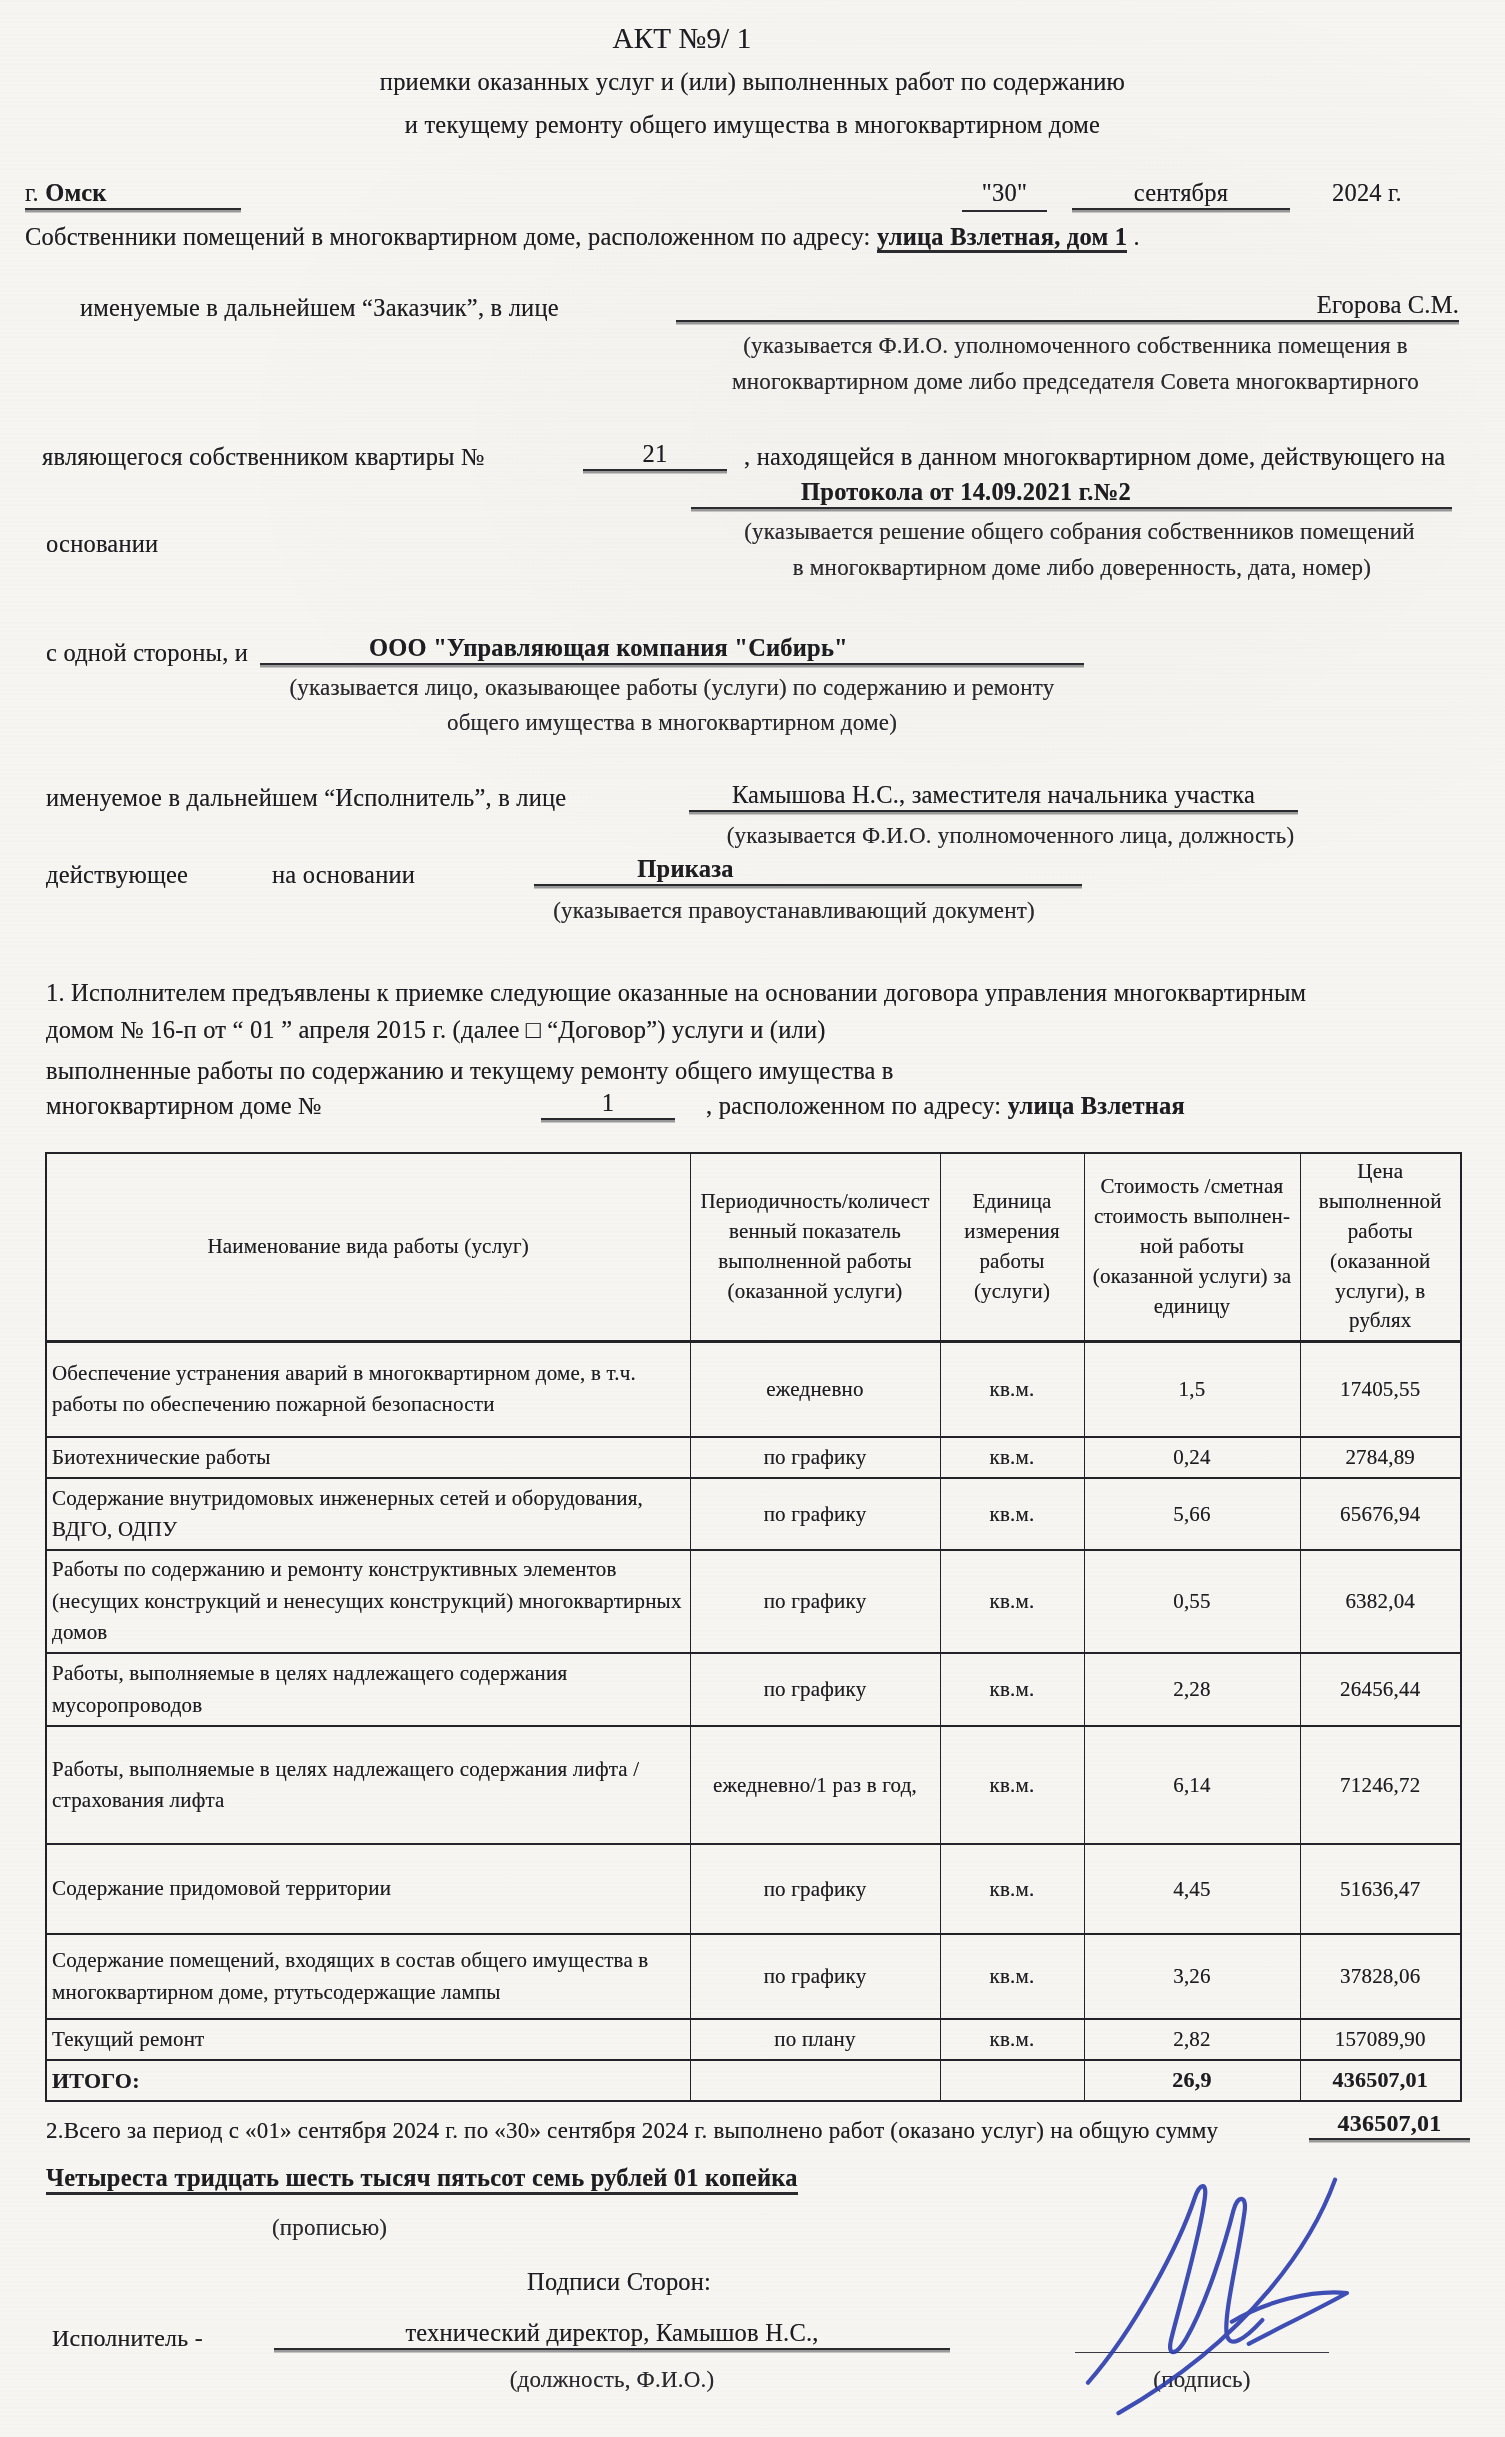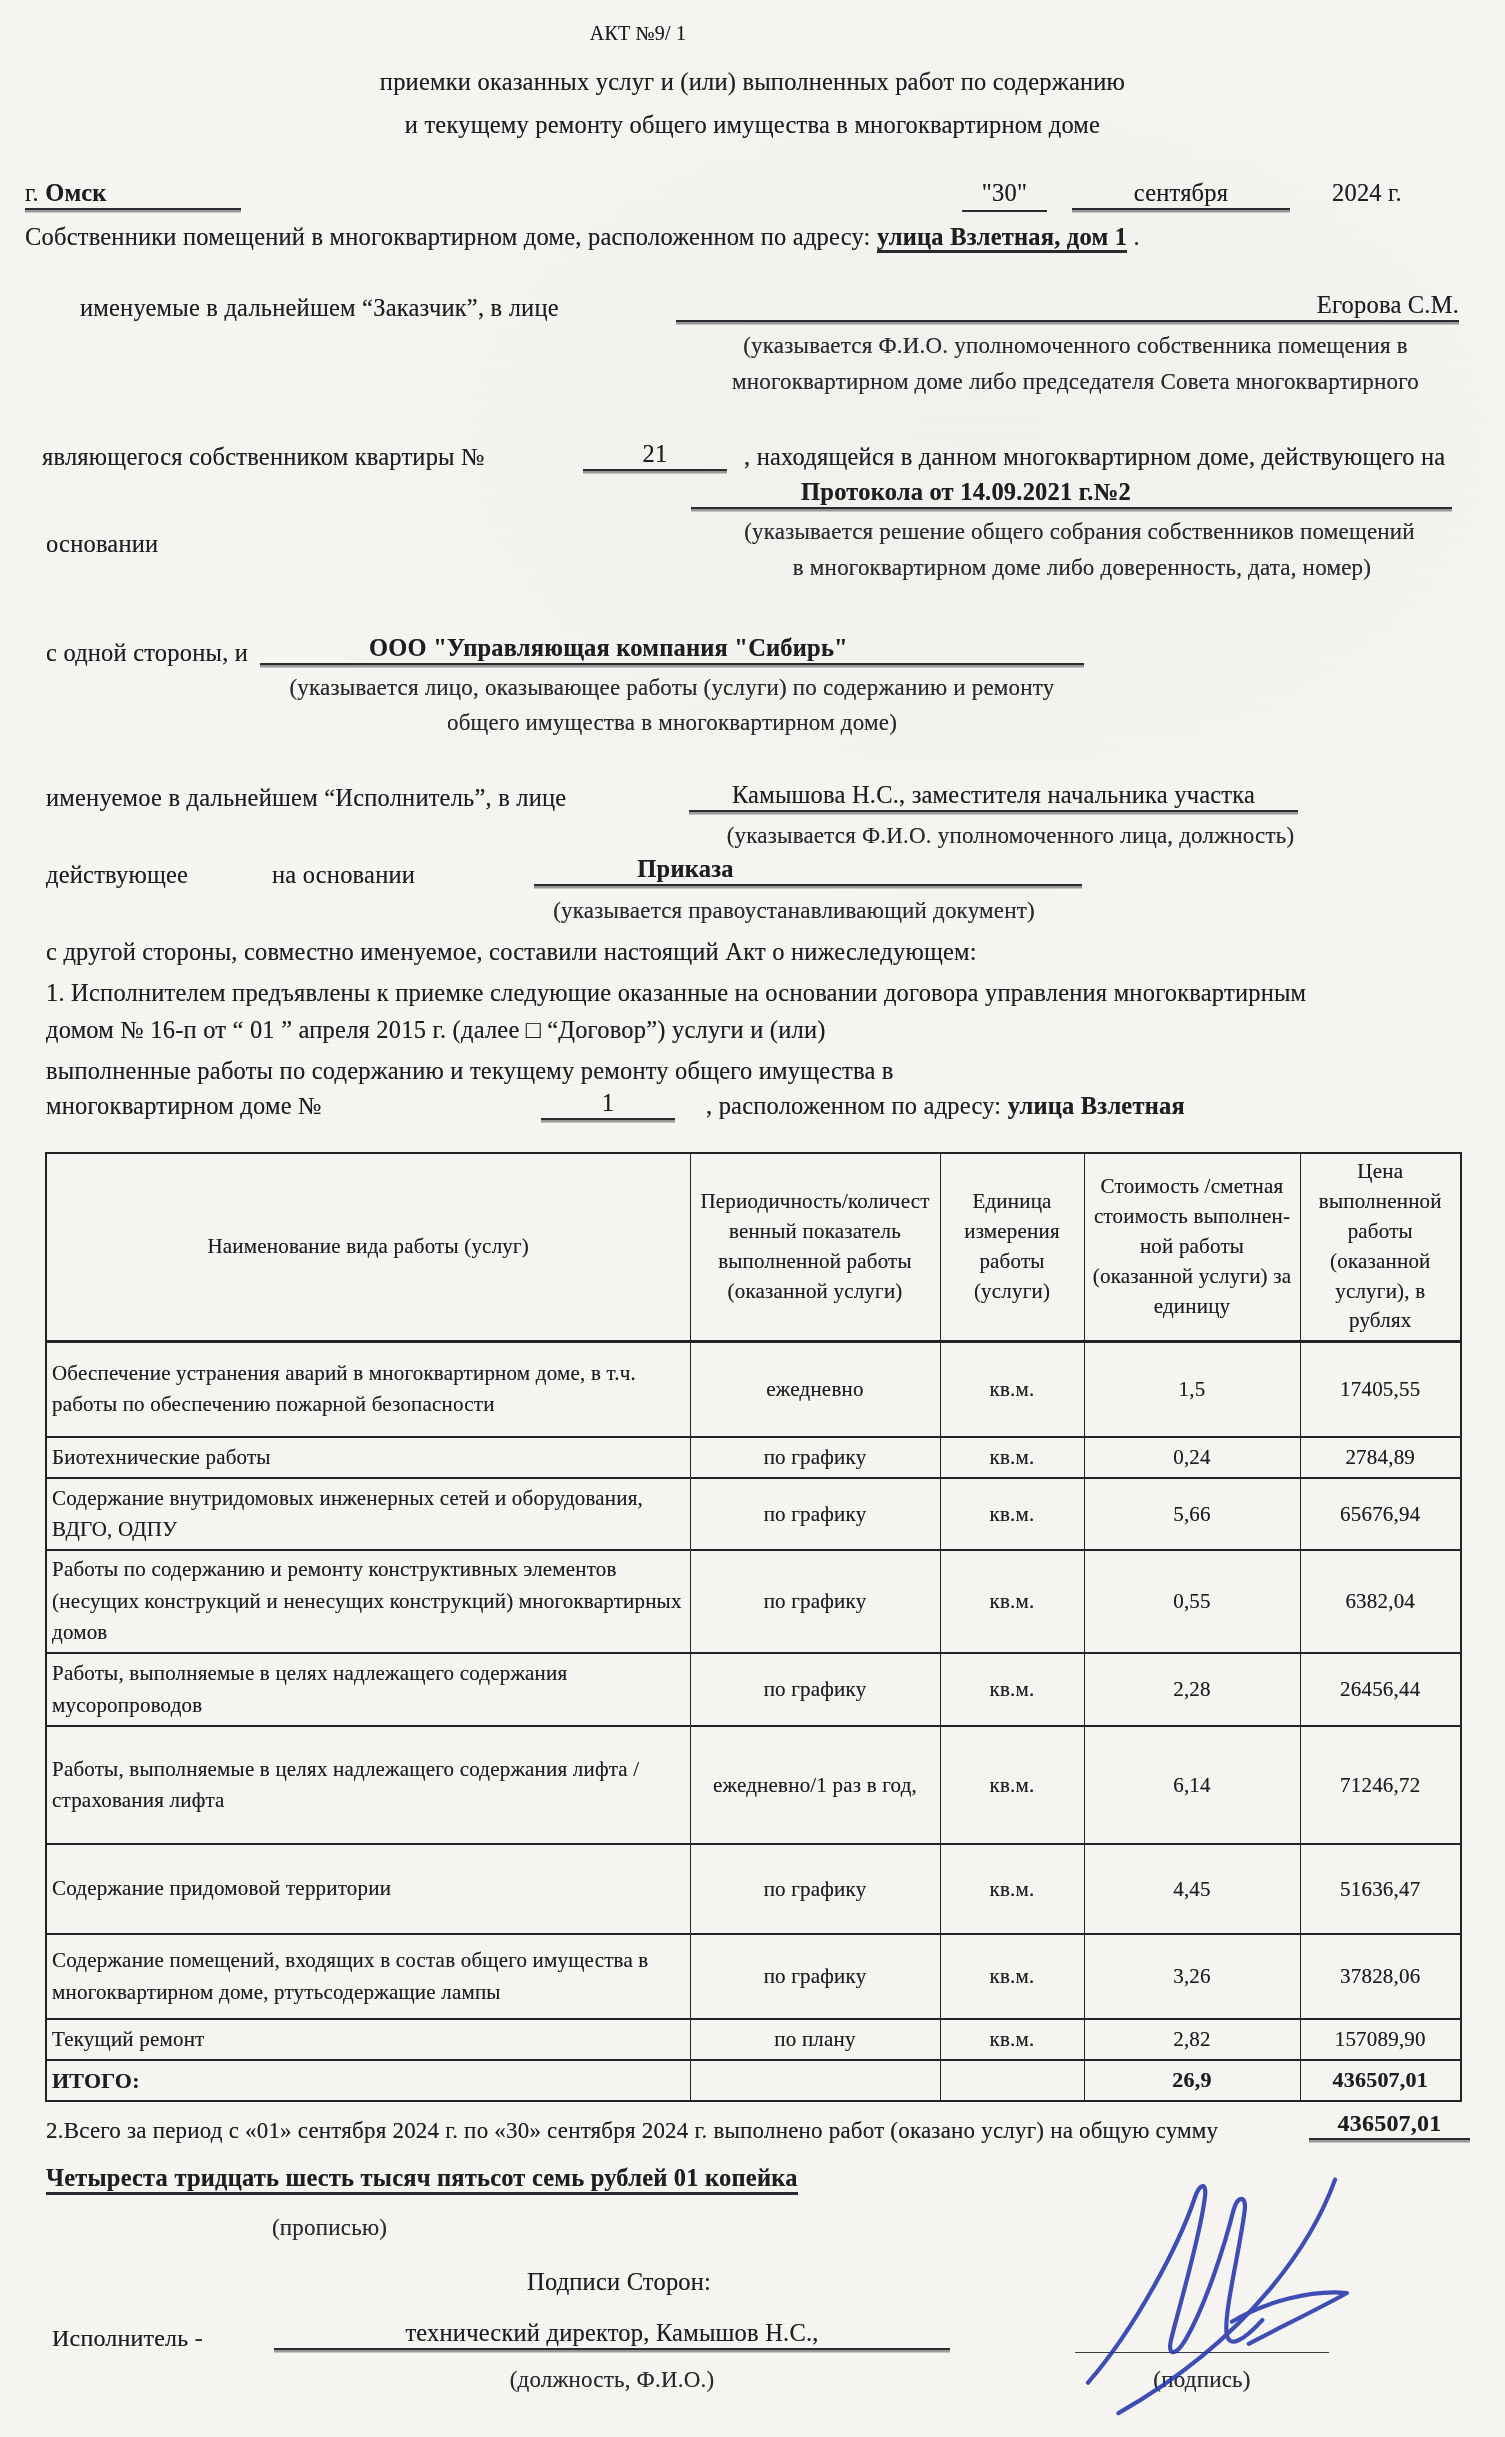--- a/index.html
+++ b/index.html
@@ -43,21 +43,21 @@
   td.name{text-align:left;padding:5px 10px;line-height:1.5;}
   td.val{text-align:center;}
   tr.total-row td{font-weight:bold;font-size:22px;}
   .sig-line{border-top:1.7px solid #3c3c40;}
 </style>
 </head>
 <body>
 
 <div class="page">
 
-  <div class="abs c nw" style="top:22px;left:0;width:1276px;font-size:20px;">АКТ №9/ 1</div>
+  <div class="abs c nw" style="top:22px;left:0;width:1276px;font-size:29px;padding-left:44px;">АКТ №9/ 1</div>
   <div class="abs c nw" style="top:68px;left:0;width:1505px;">приемки оказанных услуг и (или) выполненных работ по содержанию</div>
   <div class="abs c nw" style="top:111px;left:0;width:1505px;">и текущему ремонту общего имущества в многоквартирном доме</div>
 
   <div class="abs ul2 nw" style="top:179px;left:25px;width:216px;"><span>г. </span><span class="b">Омск</span></div>
   <div class="abs ul c nw" style="top:179px;left:962px;width:85px;">"30"</div>
   <div class="abs ul2 c nw" style="top:179px;left:1072px;width:218px;">сентября</div>
   <div class="abs nw" style="top:179px;left:1332px;">2024 г.</div>
 
   <div class="abs nw" style="top:223px;left:25px;">
     <span>Собственники помещений в многоквартирном доме, расположенном по адресу:</span>
@@ -86,21 +86,20 @@
 
   <div class="abs nw" style="top:784px;left:46px;">именуемое в дальнейшем “Исполнитель”, в лице</div>
   <div class="abs ul2 c nw" style="top:781px;left:689px;width:609px;">Камышова Н.С., заместителя начальника участка</div>
   <div class="abs c hint nw" style="top:823px;left:706px;width:609px;">(указывается Ф.И.О. уполномоченного лица, должность)</div>
 
   <div class="abs nw" style="top:861px;left:46px;">действующее</div>
   <div class="abs nw" style="top:861px;left:272px;">на основании</div>
   <div class="abs ul2 c b nw" style="top:855px;left:534px;width:548px;padding-right:245px;box-sizing:border-box;">Приказа</div>
   <div class="abs c hint nw" style="top:898px;left:534px;width:520px;">(указывается правоустанавливающий документ)</div>
 
-  <div class="abs nw" style="top:938px;left:46px;">с другой стороны, совместно именуемое, составили настоящий Акт о нижеследующем:</div>
   <div class="abs nw" style="top:979px;left:46px;">1. Исполнителем предъявлены к приемке следующие оказанные на основании договора управления многоквартирным</div>
   <div class="abs nw" style="top:1016px;left:46px;">домом № 16-п от “ 01 ” апреля  2015 г. (далее □ “Договор”) услуги и (или)</div>
   <div class="abs nw" style="top:1057px;left:46px;">выполненные работы по содержанию и текущему ремонту общего имущества в</div>
   <div class="abs nw" style="top:1092px;left:46px;">многоквартирном доме №</div>
   <div class="abs ul2 c nw" style="top:1089px;left:541px;width:134px;">1</div>
   <div class="abs nw" style="top:1092px;left:706px;">
     <span>, расположенном по адресу: </span><span class="b">улица Взлетная</span>
   </div>
 
   <table class="services">

